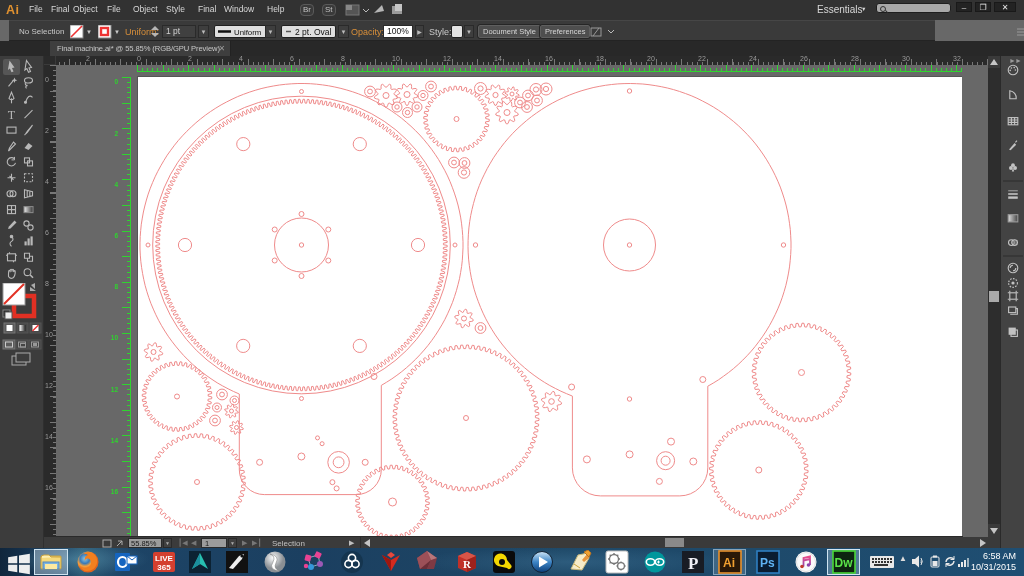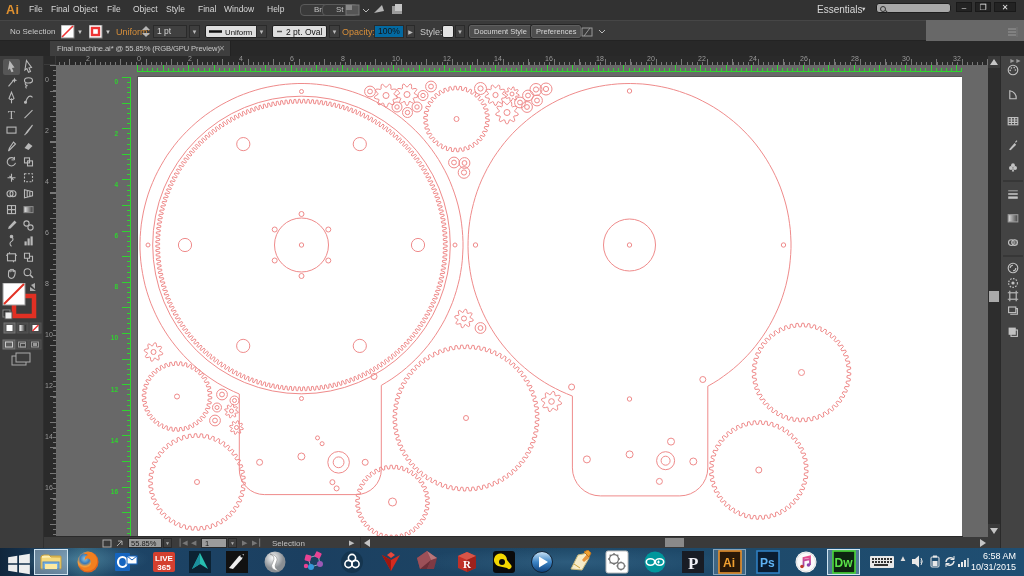--- a/index.html
+++ b/index.html
@@ -1,25 +1,25 @@
 <!DOCTYPE html>
 <html><head><meta charset="utf-8"><title>Ai</title><style>
 *{margin:0;padding:0;box-sizing:border-box}
 html,body{width:1024px;height:576px;overflow:hidden}
 body{font-family:"Liberation Sans",sans-serif;background:#686868;position:relative}
 .abs{position:absolute}
 #menubar{position:absolute;left:0;top:0;width:1024px;height:20px;background:#323232;z-index:30}
 #menubar .m{position:absolute;top:4px;font-size:8.5px;color:#d8d8d8}
 #ailogo{position:absolute;left:6px;top:3px;font-size:12.5px;font-weight:bold;color:#e0912f;letter-spacing:0.5px}
-.tbtn{position:absolute;top:4px;height:12px;font-size:8px;color:#c0c0c0;border:1px solid #5a5a5a;background:#3a3a3a;line-height:10px;padding:0 13px;border-radius:4px}
+.tbtn{position:absolute;top:4px;height:12px;font-size:8px;color:#c0c0c0;border:1px solid #5a5a5a;background:#3a3a3a;line-height:10px;padding:0 2px;border-radius:4px}
 #search{position:absolute;left:876px;top:3px;width:75px;height:10px;background:#a8a8a8;border:1px solid #1e1e1e;border-radius:3px}
 #search:before{content:"";position:absolute;left:3px;top:2px;width:4px;height:4px;border:1px solid #333;border-radius:50%}
 #search:after{content:"";position:absolute;left:8px;top:7px;width:3px;height:1px;background:#333;transform:rotate(45deg)}
 .winbtn{position:absolute;top:2px;height:10px;background:#232323;border:1px solid #191919;color:#e8e8e8;text-align:center;font-size:8px;line-height:9px}
-#controlbar{position:absolute;left:0;top:20px;width:926px;height:21px;background:#3a3a3a;border-top:1px solid #464646;border-bottom:1px solid #232323;z-index:30}
+#controlbar{position:absolute;left:9px;top:20px;width:926px;height:21px;background:#3a3a3a;border-top:1px solid #464646;border-bottom:1px solid #232323;z-index:30}
 #controlbar .lbl{position:absolute;top:6px;font-size:9px;color:#c9c9c9}
 #controlbar .olbl{position:absolute;top:6px;font-size:9px;color:#d88f3a}
 .fielddark{position:absolute;top:4px;height:13px;background:#404040;border:1px solid #2a2a2a;color:#d0d0d0;font-size:8.5px;line-height:11px;padding-left:3px}
 .fieldlight{position:absolute;top:4px;height:13px;background:#dedede;border:1px solid #1f1f1f;color:#1a1a1a;font-size:8.5px;line-height:11px;border-radius:2px}
 .dropbtn{position:absolute;top:4px;width:11px;height:13px;background:#3e3e3e;border:1px solid #2a2a2a;color:#bbb;font-size:6px;text-align:center;line-height:12px}
 .pushbtn{position:absolute;top:4px;height:13px;background:#4e4e4e;border:1px solid #5f5f5f;outline:1px solid #262626;color:#d6d6d6;font-size:7.5px;line-height:11px;padding:0 4px;border-radius:2px}
 #tabbar{position:absolute;left:0;top:41px;width:1024px;height:15px;background:#282828;z-index:29}
 #doctab{position:absolute;z-index:31;left:50px;top:41px;width:181px;height:15px;background:#3e3e3e;border-right:1px solid #222;color:#c8c8c8;font-size:7.6px;letter-spacing:-0.1px;line-height:15px;padding-left:7px;white-space:nowrap;overflow:hidden}
 #toolcol{position:absolute;left:0;top:41px;width:44px;height:507px;background:#3c3c3c;border-right:1px solid #2f2f2f;z-index:25}
 #hruler{position:absolute;left:44px;top:54px;width:944px;height:11px;background:#2a2a2a;z-index:20}
@@ -249,21 +249,21 @@
         <line x1="3" y1="5.5" x2="16" y2="5.5" stroke="#111" stroke-width="2.5"></line>
         <text x="19" y="9" font-size="7.8" fill="#111" font-family="Liberation Sans">Uniform</text>
       </svg></div>
     <div class="dropbtn" style="left:256px">▼</div>
     <div class="fieldlight" style="left:272px;width:55px"><svg width="53" height="11">
         <line x1="4" y1="5.5" x2="9" y2="5.5" stroke="#555" stroke-width="1.5"></line>
         <text x="13" y="9" font-size="8.5" fill="#111" font-family="Liberation Sans">2 pt. Oval</text>
       </svg></div>
     <div class="dropbtn" style="left:329px">▼</div>
     <div class="olbl" style="left:342px">Opacity:</div>
-    <div class="fielddark" style="left:374px;width:30px;background:#0369a1;color:#151515">100%</div>
+    <div class="fielddark" style="left:374px;width:30px;background:#ffffff;color:#151515">100%</div>
     <div class="dropbtn" style="left:406px;width:9px">▶</div>
     <div class="lbl" style="left:420px">Style:</div>
     <div class="fieldlight" style="left:442px;width:12px;background:#e3e3e3"></div>
     <div class="dropbtn" style="left:455px;width:10px">▼</div>
     <div class="pushbtn" style="left:469px">Document Style</div>
     <div class="pushbtn" style="left:531px">Preferences</div>
     <svg class="abs" style="left:581px;top:5px" width="28" height="12">
       <rect x="1" y="2" width="10" height="8" fill="none" stroke="#999"></rect>
       <line x1="3" y1="10" x2="9" y2="2" stroke="#999"></line>
       <path d="M18 4 l3 3 l3 -3" stroke="#bbb" fill="none"></path>

